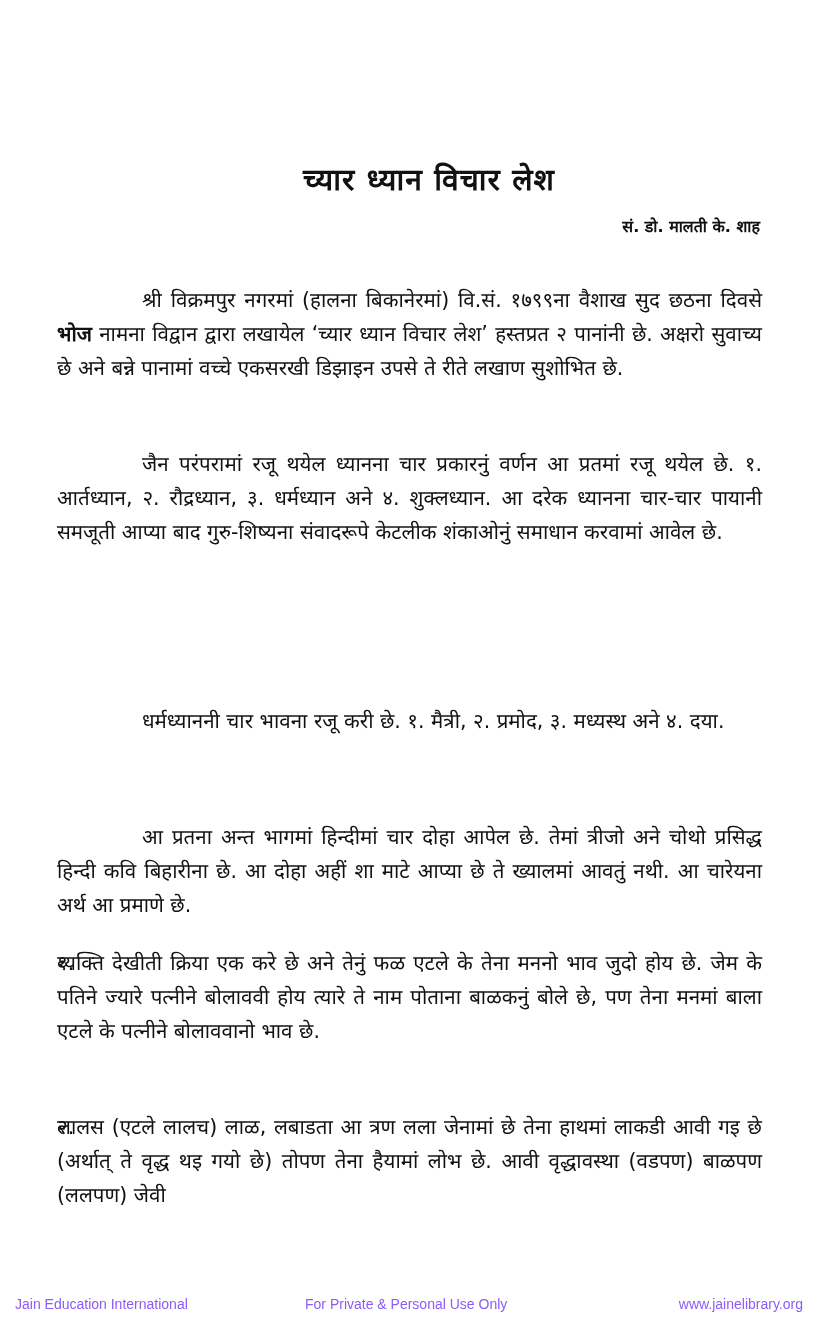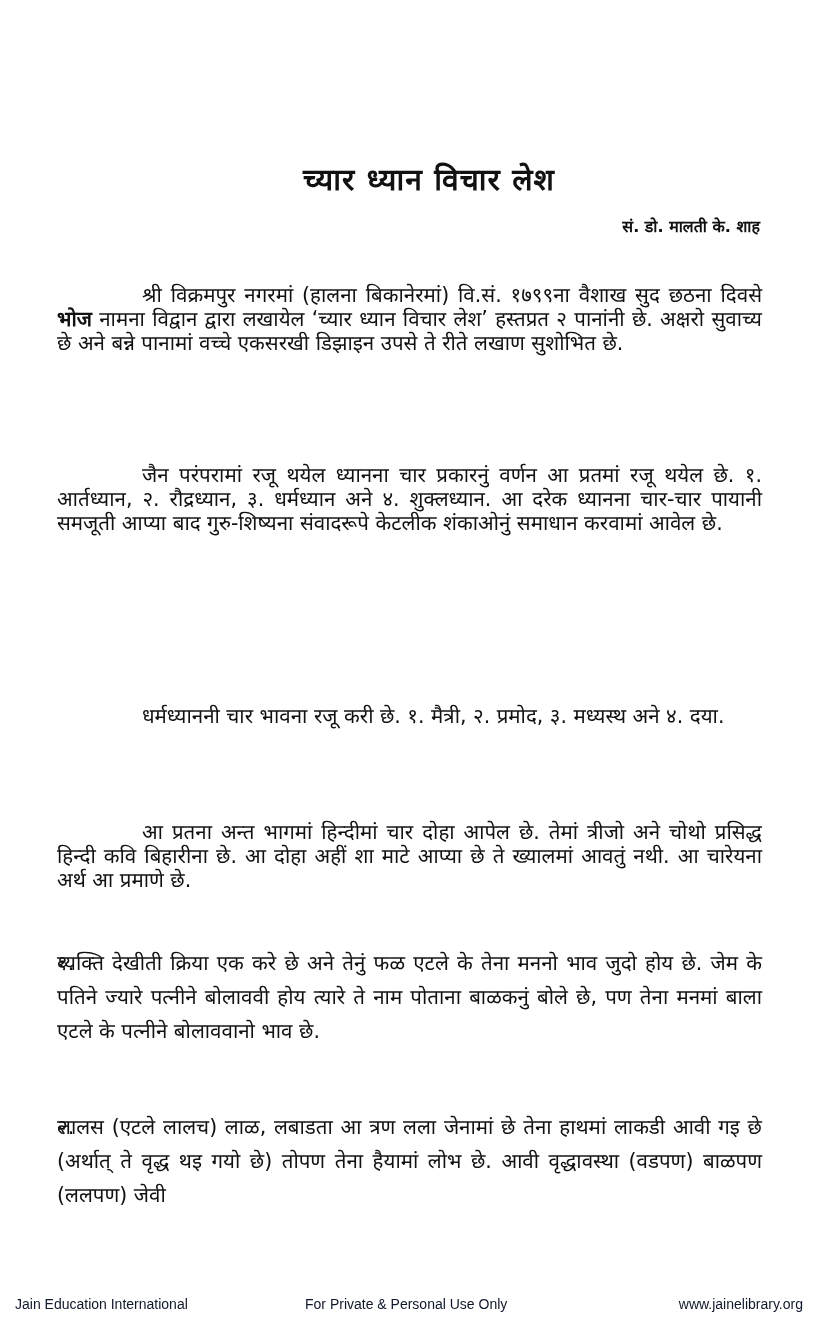--- a/index.html
+++ b/index.html
@@ -2,41 +2,41 @@
 <html><head>
 <meta charset="utf-8">
 <style>
   html, body { margin:0; padding:0; background:#ffffff; }
   body { width:828px; height:1338px; position:relative; overflow:hidden;
          font-family:"DejaVu Sans", sans-serif; color:#111; }
   .page { position:absolute; left:0; top:0; width:828px; height:1338px; }
   .title { position:absolute; left:0; right:0; top:158px; text-align:center;
            font-size:30px; font-weight:bold; letter-spacing:1px; padding-left:30px; }
   .author { position:absolute; right:68px; top:215px; font-size:16px; font-weight:bold; }
-  .para { position:absolute; left:57px; width:705px; font-size:20.5px; line-height:24px;
+  .para { position:absolute; left:57px; width:705px; font-size:20.5px; line-height:34px;
           text-align:justify; text-align-last:left; }
   .para .indent { display:inline-block; width:85px; }
   .item { position:absolute; left:57px; width:705px; font-size:20.5px; line-height:34px; }
   .item .num { position:absolute; left:0; top:0; width:50px; }
   .item .text { text-align:justify; text-align-last:left; display:block; }
   .footer { position:absolute; top:1296px; font-family:"Liberation Sans", sans-serif;
-            font-size:14px; color:#0f172a; }
+            font-size:14px; color:#8b5cf6; }
   b.bold { font-weight:bold; }
 </style>
 </head>
 <body>
 
 <div class="page">
 
   <div class="title">च्यार ध्यान विचार लेश</div>
   <div class="author">सं. डो. मालती के. शाह</div>
 
   <div class="para" style="top:283px;"><span class="indent"></span><span>श्री विक्रमपुर नगरमां (हालना बिकानेरमां) वि.सं. १७९९ना वैशाख सुद छठना दिवसे </span><b class="bold">भोज</b><span> नामना विद्वान द्वारा लखायेल ‘च्यार ध्यान विचार लेश’ हस्तप्रत २ पानांनी छे. अक्षरो सुवाच्य छे अने बन्ने पानामां वच्चे एकसरखी डिझाइन उपसे ते रीते लखाण सुशोभित छे.</span></div>
 
-  <div class="para" style="top:447px;margin-top:16px;"><span class="indent"></span><span>जैन परंपरामां रजू थयेल ध्यानना चार प्रकारनुं वर्णन आ प्रतमां रजू थयेल छे. १. आर्तध्यान, २. रौद्रध्यान, ३. धर्मध्यान अने ४. शुक्लध्यान. आ दरेक ध्यानना चार-चार पायानी समजूती आप्या बाद गुरु-शिष्यना संवादरूपे केटलीक शंकाओनुं समाधान करवामां आवेल छे.</span></div>
+  <div class="para" style="top:447px;"><span class="indent"></span><span>जैन परंपरामां रजू थयेल ध्यानना चार प्रकारनुं वर्णन आ प्रतमां रजू थयेल छे. १. आर्तध्यान, २. रौद्रध्यान, ३. धर्मध्यान अने ४. शुक्लध्यान. आ दरेक ध्यानना चार-चार पायानी समजूती आप्या बाद गुरु-शिष्यना संवादरूपे केटलीक शंकाओनुं समाधान करवामां आवेल छे.</span></div>
 
 
   <div class="para" style="top:704px;"><span class="indent"></span><span>धर्मध्याननी चार भावना रजू करी छे. १. मैत्री, २. प्रमोद, ३. मध्यस्थ अने ४. दया.</span></div>
 
   <div class="para" style="top:820px;"><span class="indent"></span><span>आ प्रतना अन्त भागमां हिन्दीमां चार दोहा आपेल छे. तेमां त्रीजो अने चोथो प्रसिद्ध हिन्दी कवि बिहारीना छे. आ दोहा अहीं शा माटे आप्या छे ते ख्यालमां आवतुं नथी. आ चारेयना अर्थ आ प्रमाणे छे.</span></div>
 
   <div class="item" style="top:946px;">
     <span class="num">१.</span>
     <span class="text">व्यक्ति देखीती क्रिया एक करे छे अने तेनुं फळ एटले के तेना मननो भाव जुदो होय छे. जेम के पतिने ज्यारे पत्नीने बोलाववी होय त्यारे ते नाम पोताना बाळकनुं बोले छे, पण तेना मनमां बाला एटले के पत्नीने बोलाववानो भाव छे.</span>
   </div>

